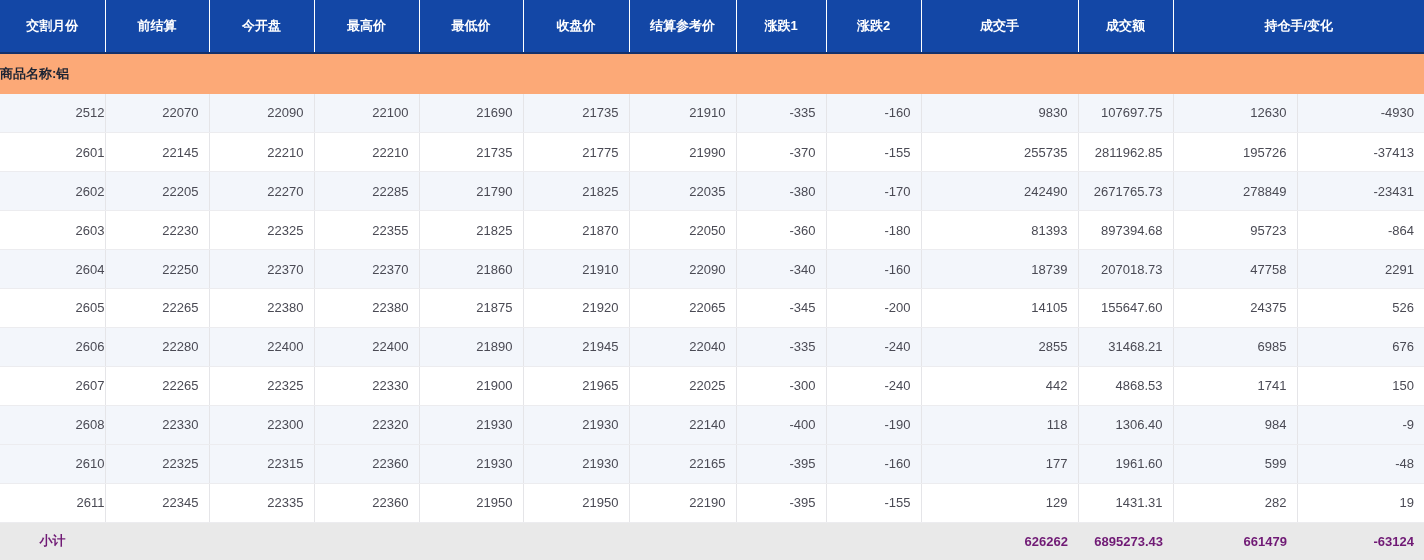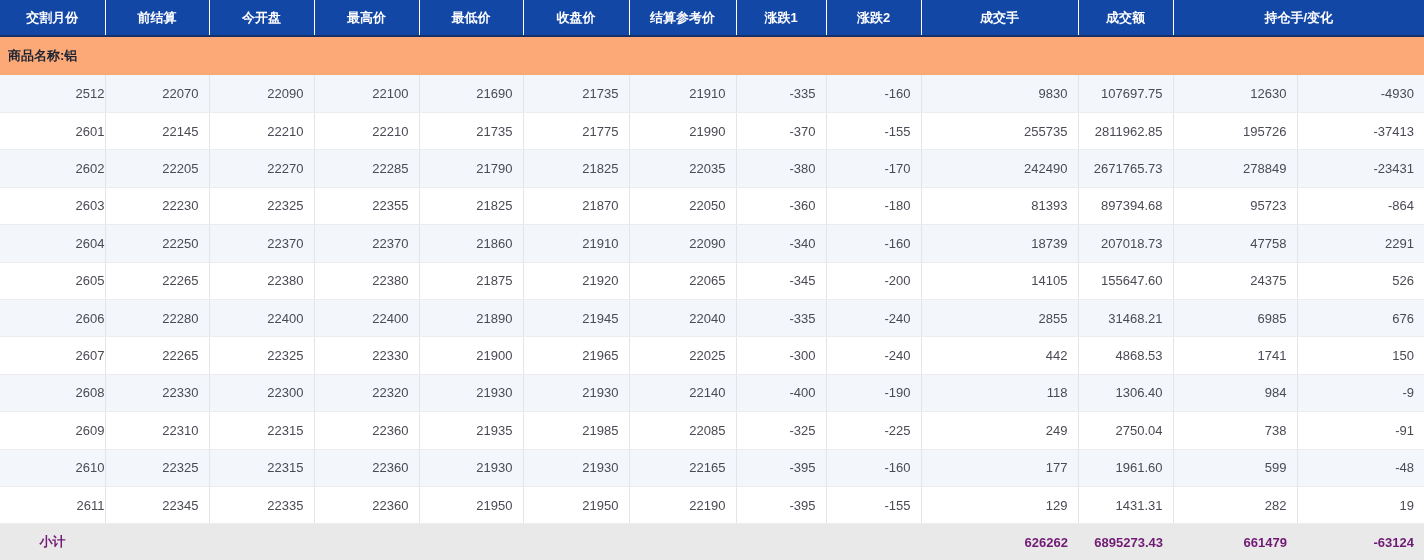--- a/index.html
+++ b/index.html
@@ -1,28 +1,28 @@
 <!DOCTYPE html>
 <html><head>
 <meta charset="utf-8">
 <style>
   html,body{margin:0;padding:0;background:#ffffff;}
   body{font-family:"Liberation Sans","DejaVu Sans",sans-serif;width:1424px;height:560px;overflow:hidden;}
   .quotes-wrap{width:1424px;height:560px;}
   table{width:1424px;height:560px;border-collapse:collapse;table-layout:fixed;}
   th,td{padding:0;font-size:13px;overflow:hidden;white-space:nowrap;}
   
-  thead tr{height:36px;}
+  thead tr{height:53px;}
   th{background:#1347A6;color:#ffffff;font-weight:bold;text-align:center;
      border-right:1px solid rgba(255,255,255,0.35);}
   th:last-child{border-right:none;}
   
   tr.group-row{height:39px;}
   tr.group-row td{background:#FCA977;color:#1D2433;font-weight:bold;text-align:left;
-     padding-left:8px;border-top:2px solid #14316B;}
+     border-top:2px solid #14316B;}
   
   tr.data-row{height:37.4px;}
   tr.data-row td{color:#4A4A54;text-align:right;padding-right:10px;
      border-right:1px solid #E5E5E8;border-bottom:1px solid #ECECEF;background:#ffffff;}
   tr.data-row td:last-child{border-right:none;margin-left:32px;}
   tr.data-row td.c-month{text-align:right;padding-right:0;margin-left:36px;}
   tr.data-row.alt td{background:#F3F6FB;}
   
   tr.subtotal-row{height:36px;}
   tr.subtotal-row td{background:#E9E9E9;color:#701a75;font-weight:bold;text-align:right;
@@ -197,35 +197,20 @@
           <td class="">21930</td>
           <td class="">21930</td>
           <td class="">22140</td>
           <td class="">-400</td>
           <td class="">-190</td>
           <td class="">118</td>
           <td class="">1306.40</td>
           <td class="">984</td>
           <td class="">-9</td>
         </tr>
-        <tr class="data-row">
-          <td class="c-month">2609</td>
-          <td class="">22310</td>
-          <td class="">22315</td>
-          <td class="">22360</td>
-          <td class="">21935</td>
-          <td class="">21985</td>
-          <td class="">22085</td>
-          <td class="">-325</td>
-          <td class="">-225</td>
-          <td class="">249</td>
-          <td class="">2750.04</td>
-          <td class="">738</td>
-          <td class="">-91</td>
-        </tr>
         <tr class="data-row alt">
           <td class="c-month">2610</td>
           <td class="">22325</td>
           <td class="">22315</td>
           <td class="">22360</td>
           <td class="">21930</td>
           <td class="">21930</td>
           <td class="">22165</td>
           <td class="">-395</td>
           <td class="">-160</td>

